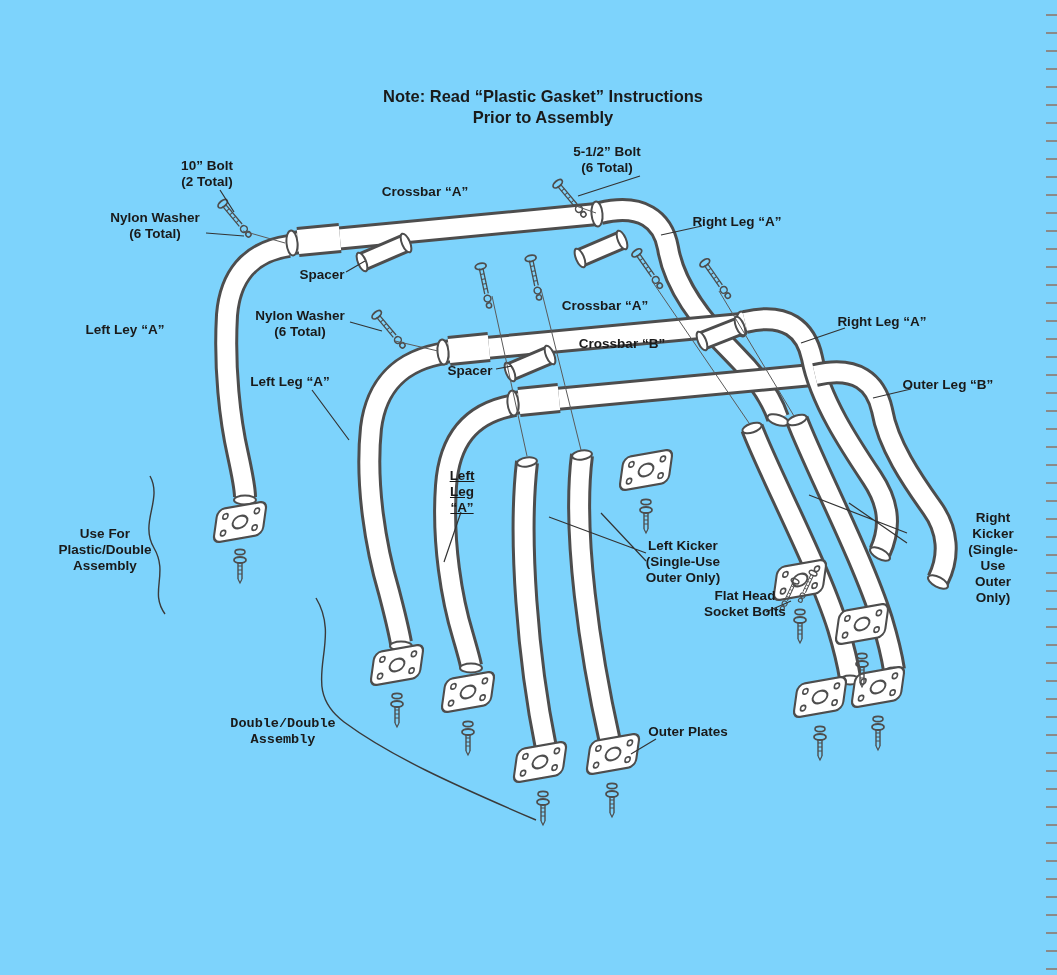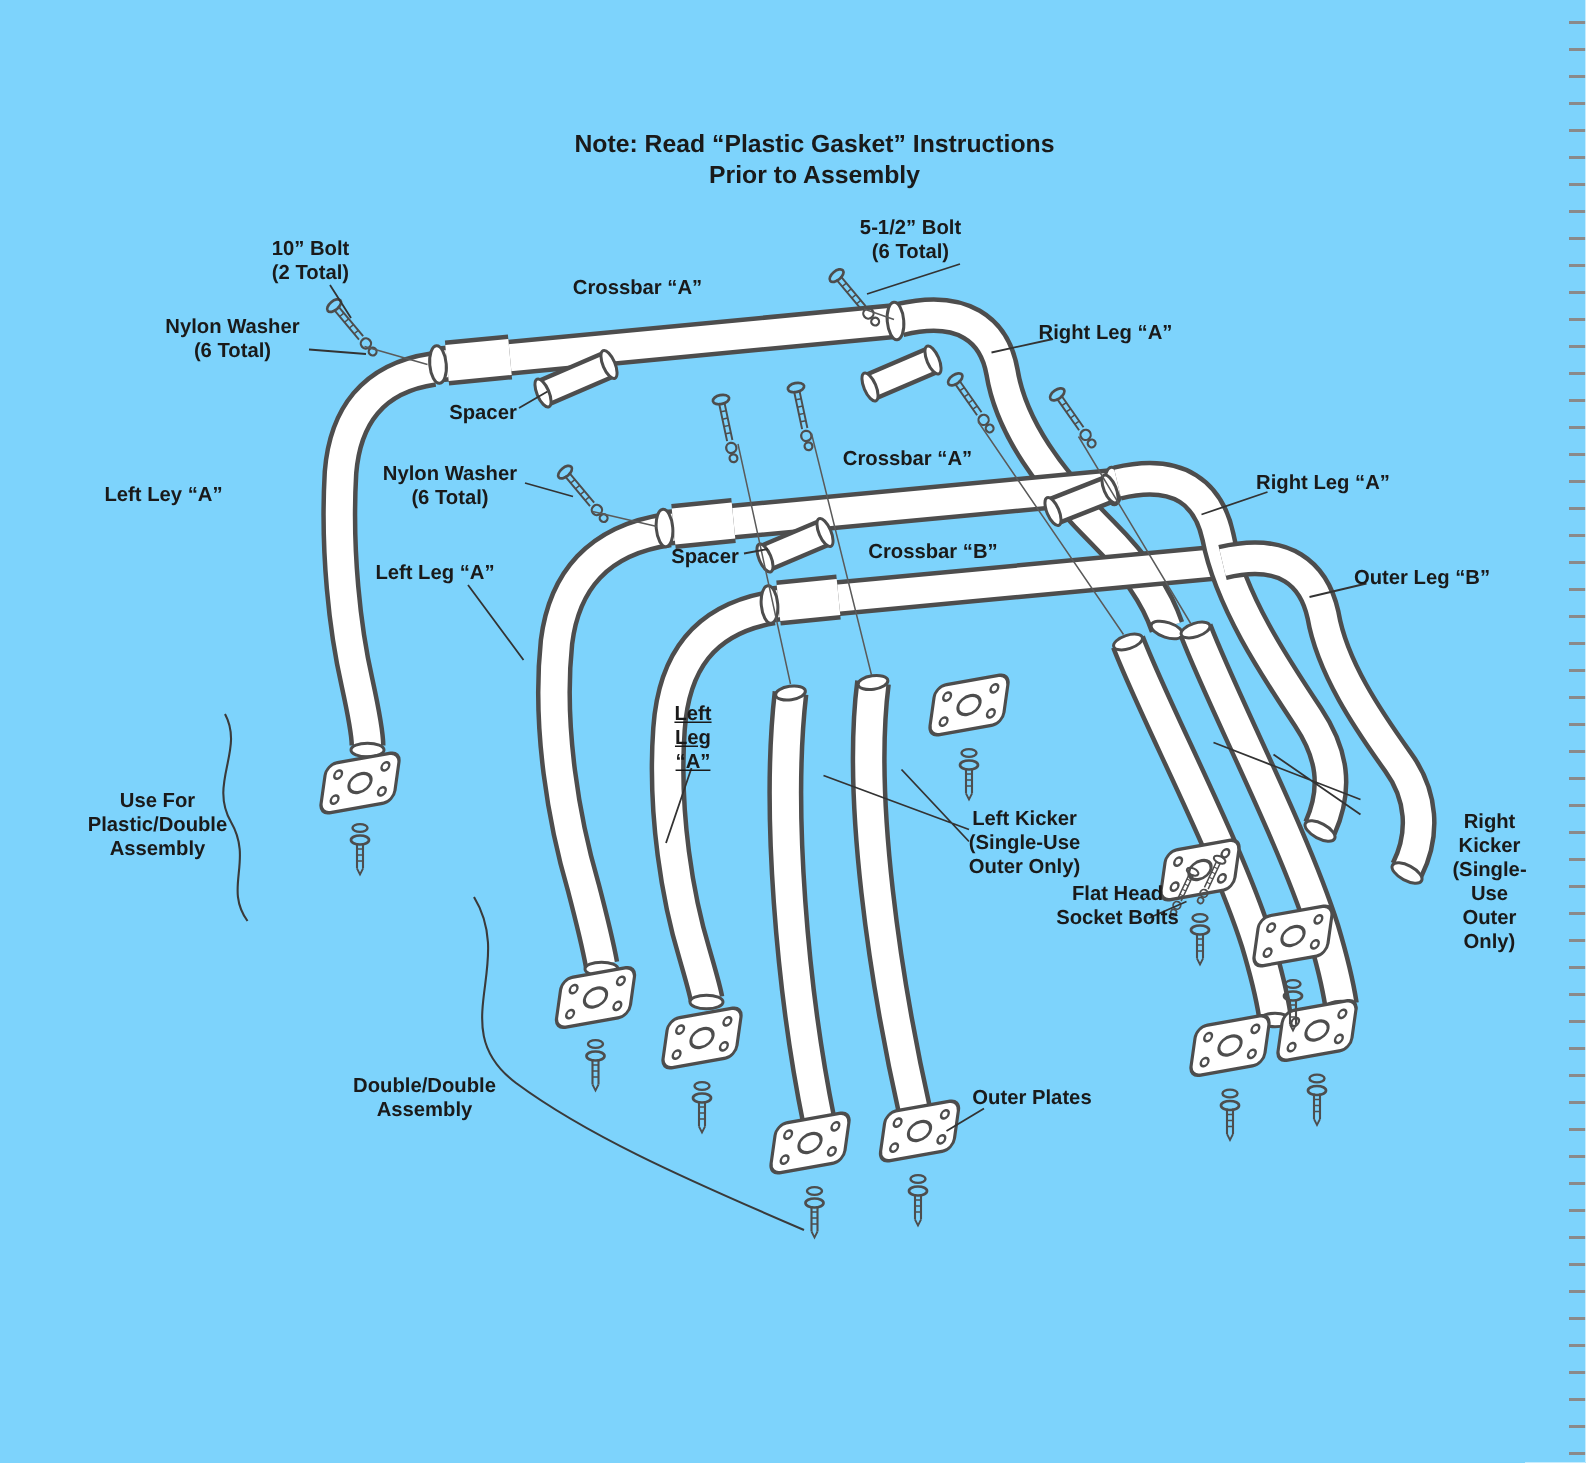--- a/index.html
+++ b/index.html
@@ -244,41 +244,41 @@
 
   <div class="lbl" style="left:207px;top:158px;">10” Bolt
 (2 Total)</div>
   <div class="lbl" style="left:607px;top:144px;">5-1/2” Bolt
 (6 Total)</div>
   <div class="lbl" style="left:425px;top:184px;">Crossbar “A”</div>
   <div class="lbl" style="left:737px;top:214px;">Right Leg “A”</div>
   <div class="lbl" style="left:155px;top:210px;">Nylon Washer
 (6 Total)</div>
   <div class="lbl" style="left:322px;top:267px;">Spacer</div>
-  <div class="lbl" style="left:109px;top:322px;text-align:right;">Left Ley “A”</div>
+  <div class="lbl" style="left:125px;top:322px;text-align:right;">Left Ley “A”</div>
   <div class="lbl" style="left:300px;top:308px;">Nylon Washer
 (6 Total)</div>
   <div class="lbl" style="left:605px;top:298px;">Crossbar “A”</div>
   <div class="lbl" style="left:882px;top:314px;">Right Leg “A”</div>
   <div class="lbl" style="left:290px;top:374px;">Left Leg “A”</div>
   <div class="lbl" style="left:470px;top:363px;">Spacer</div>
-  <div class="lbl" style="left:622px;top:360px;">Crossbar “B”</div>
+  <div class="lbl" style="left:622px;top:336px;">Crossbar “B”</div>
   <div class="lbl" style="left:948px;top:377px;">Outer Leg “B”</div>
   <div class="lbl" style="left:462px;top:468px;text-decoration:underline;">Left
 Leg
 “A”</div>
   <div class="lbl" style="left:105px;top:526px;">Use For
 Plastic/Double
 Assembly</div>
   <div class="lbl" style="left:683px;top:538px;">Left Kicker
 (Single-Use
 Outer Only)</div>
-  <div class="lbl" style="left:963px;top:540px;margin-left:30px;">Right Kicker
+  <div class="lbl" style="left:963px;top:510px;margin-left:30px;">Right Kicker
 (Single-Use
 Outer Only)</div>
   <div class="lbl" style="left:745px;top:588px;">Flat Head
 Socket Bolts</div>
-  <div class="lbl" style="left:283px;top:716px;">Double/Double
+  <div class="lbl" style="left:283px;top:716px;font-family:Liberation Mono, monospace;">Double/Double
 Assembly</div>
   <div class="lbl" style="left:688px;top:724px;">Outer Plates</div>
 
   <div class="edge"></div>
 </div>
 
 </body></html>

